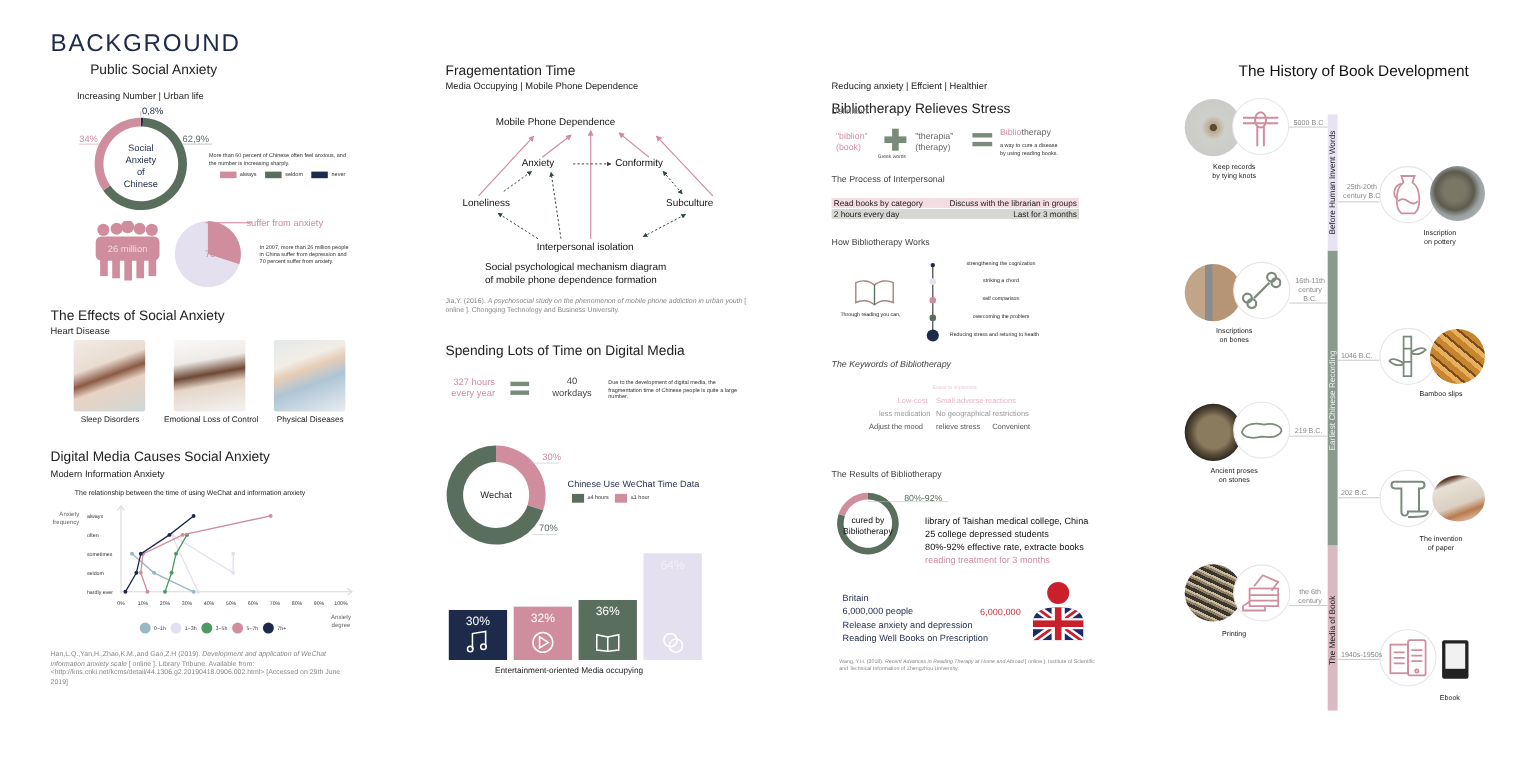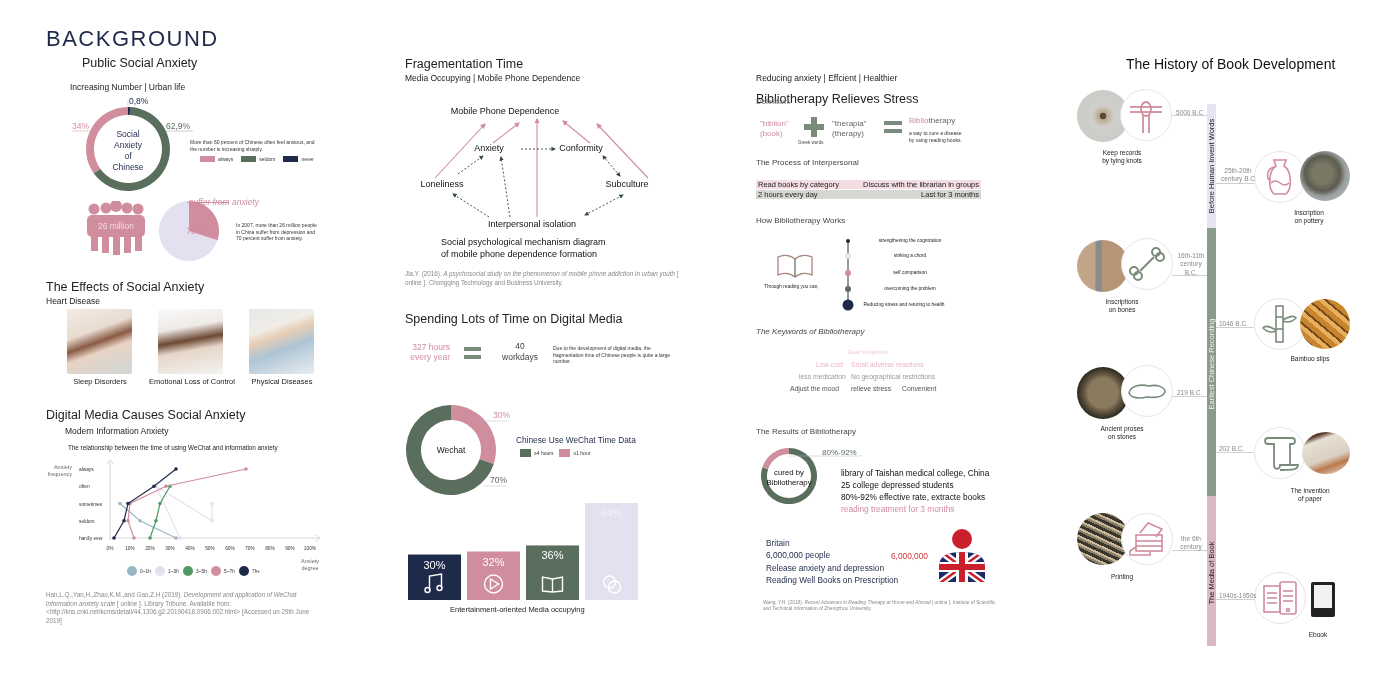--- a/index.html
+++ b/index.html
@@ -84,35 +84,35 @@
 </svg>
 
 <svg class="abs" style="left:158px;top:200px;" width="62" height="62">
   <g id="pie2" transform="translate(31,31)">
       <path d="M0,0 L28.53169548885461,9.27050983124842 A30,30 0 1 1 -7.34788079488412e-15,-30 Z" fill="#e4e0ef"></path>
       <path d="M0,0 L-7.34788079488412e-15,-30 A30,30 0 0 1 28.53169548885461,9.270509831248413 Z" fill="#d08d9e"></path>
     </g>
   <text x="38" y="34" font-size="8.5" fill="#d08d9e" text-anchor="middle">70 %</text>
 </svg>
 <div class="abs" style="left:187px;top:202px;width:42px;height:1px;background:#d08d9e;"></div>
-<div class="abs pink" style="left:189px;top:197px;font-size:8.5px;font-style:italic;">suffer from anxiety</div>
+<div class="abs pink" style="left:224px;top:197px;font-size:8.5px;">suffer from anxiety</div>
 <div class="abs small" style="left:236px;top:222px;width:85px;">In 2007, more than 26 million people in China suffer from depression and 70 percent suffer from anxiety.</div>
 
 <div class="abs h1" style="left:46px;top:280px;">The Effects of Social Anxiety</div>
 <div class="abs h2" style="left:46px;top:296px;">Heart Disease</div>
 
 <div class="abs photo" style="left:67px;top:309px;width:65px;height:65px;background:linear-gradient(160deg,#f2ebe5 0%,#e9dcd1 35%,#8a5a45 50%,#e8d3c4 62%,#cfd8d6 100%);"></div>
 <div class="abs photo" style="left:158px;top:309px;width:65px;height:65px;background:linear-gradient(170deg,#fafafa 0%,#eeeae6 30%,#6d4835 48%,#e6d6c8 62%,#f3f3f3 100%);"></div>
 <div class="abs photo" style="left:249px;top:309px;width:65px;height:65px;background:linear-gradient(160deg,#e4e8ea 0%,#f1ede6 30%,#e6cdb6 42%,#aec5d6 60%,#e9edf0 100%);"></div>
 <div class="abs" style="left:60px;top:377px;width:80px;text-align:center;font-size:7.5px;">Sleep Disorders</div>
 <div class="abs" style="left:140px;top:377px;width:104px;text-align:center;font-size:7.5px;">Emotional Loss of Control</div>
 <div class="abs" style="left:244px;top:377px;width:76px;text-align:center;font-size:7.5px;">Physical Diseases</div>
 
 <div class="abs h1" style="left:46px;top:408px;">Digital Media Causes Social Anxiety</div>
-<div class="abs h2" style="left:46px;top:426px;margin-left:19px;">Modern Information Anxiety</div>
+<div class="abs h2" style="left:46px;top:426px;">Modern Information Anxiety</div>
 
 <svg class="abs" style="left:40px;top:440px;" width="300" height="145">
   <text x="28" y="10" font-size="6.3" fill="#222">The relationship between the time of using WeChat and information anxiety</text>
   <text x="32" y="29" font-size="5.5" fill="#666" text-anchor="end">Anxiety</text>
   <text x="32" y="36" font-size="5.5" fill="#666" text-anchor="end">frequency</text>
   <g id="lc-axes">
       <line x1="70" y1="100" x2="70" y2="21" stroke="#d8d8d8" stroke-width="1"></line>
       <line x1="70" y1="98" x2="280" y2="98" stroke="#d8d8d8" stroke-width="1"></line>
       <path d="M67,24 L70,20 L73,24" fill="none" stroke="#d8d8d8"></path>
       <path d="M276,95 L280,98 L276,101" fill="none" stroke="#d8d8d8"></path>

